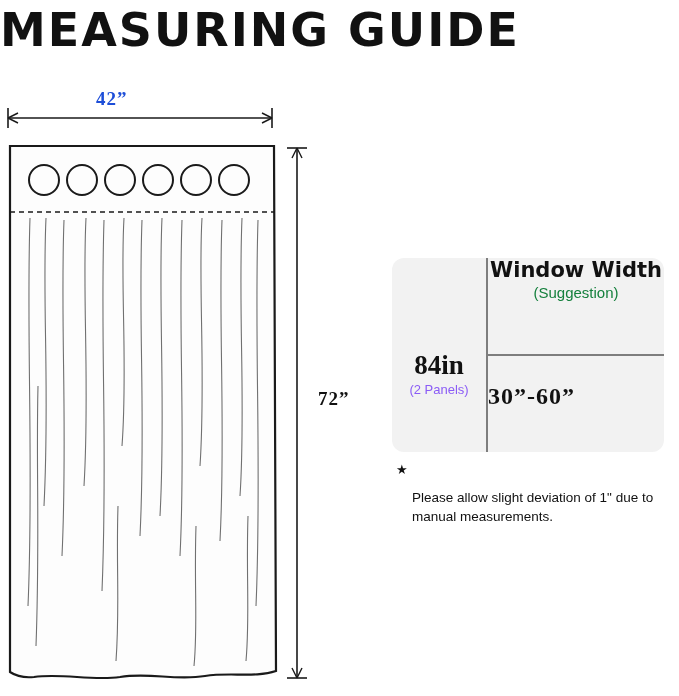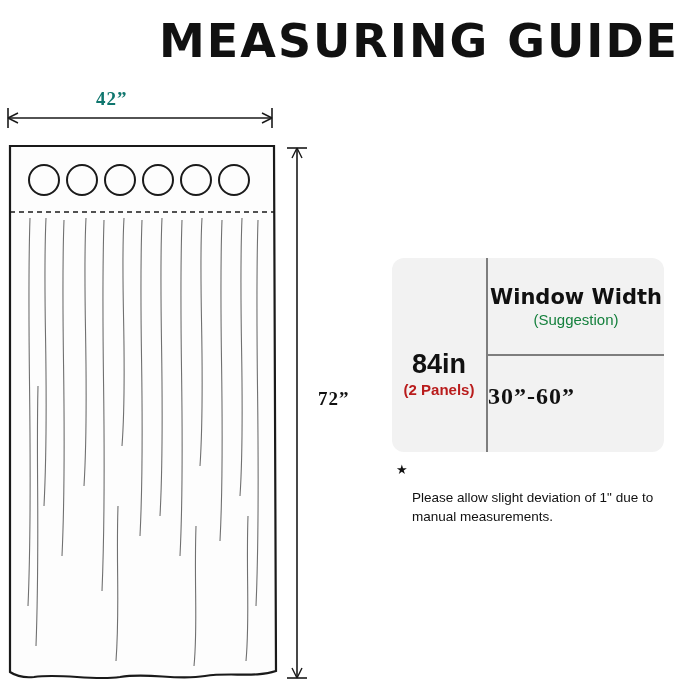--- a/index.html
+++ b/index.html
@@ -12,23 +12,23 @@
     height: 696px;
     position: relative;
     font-family: "Liberation Sans", sans-serif;
     color: #111111;
     overflow: hidden;
   }
 
   .title {
     position: absolute;
     left: 0;
-    top: 11px;
+    top: 0;
     width: 679px;
-    text-align: right;
+    text-align: left;
     font-family: "DejaVu Sans", sans-serif;
     font-weight: 700;
     font-size: 46px;
     letter-spacing: 2px;
     color: #111111;
     line-height: 56px;
     padding-top: 2px;
     white-space: nowrap;
   }
 
@@ -42,21 +42,21 @@
   }
 
   .width-label {
     position: absolute;
     left: 96px;
     top: 88px;
     font-family: "Liberation Serif", serif;
     font-size: 19px;
     font-weight: 600;
     letter-spacing: 1px;
-    color: #0f766e;
+    color: #1d4ed8;
   }
   .height-label {
     position: absolute;
     left: 318px;
     top: 388px;
     font-family: "Liberation Serif", serif;
     font-size: 19px;
     font-weight: 600;
     letter-spacing: 1px;
     color: #111111;
@@ -77,52 +77,51 @@
     left: 0;
     top: 0;
     width: 94px;
     height: 194px;
     display: flex;
     flex-direction: column;
     align-items: center;
     justify-content: center;
   }
   .info-left .big {
-    font-family: Liberation Sans, sans-serif;
+    font-family: Liberation Serif, serif;
     font-weight: 700;
     font-size: 27px;
     color: #111111;
     line-height: 30px;
     margin-top: 36px;
   }
   .info-left .small {
     font-family: "Liberation Sans", sans-serif;
-    font-size: 15px;
-    color: #b91c1c;
+    font-size: 13px;
+    color: #8b5cf6;
     margin-top: 2px;
-    font-weight: bold;
   }
   .v-divider {
     position: absolute;
     left: 94px;
     top: 0;
     width: 2px;
     height: 194px;
     background: #7e7e7e;
   }
   .info-right-top {
     position: absolute;
     left: 96px;
     top: 0;
     width: 176px;
     height: 97px;
     display: flex;
     flex-direction: column;
     align-items: center;
-    justify-content: center;
+    justify-content: flex-start;
   }
   .info-right-top .hl {
     font-family: "DejaVu Sans", sans-serif;
     font-weight: 700;
     font-size: 21px;
     color: #111111;
     line-height: 24px;
     white-space: nowrap;
   }
   .info-right-top .sub {

